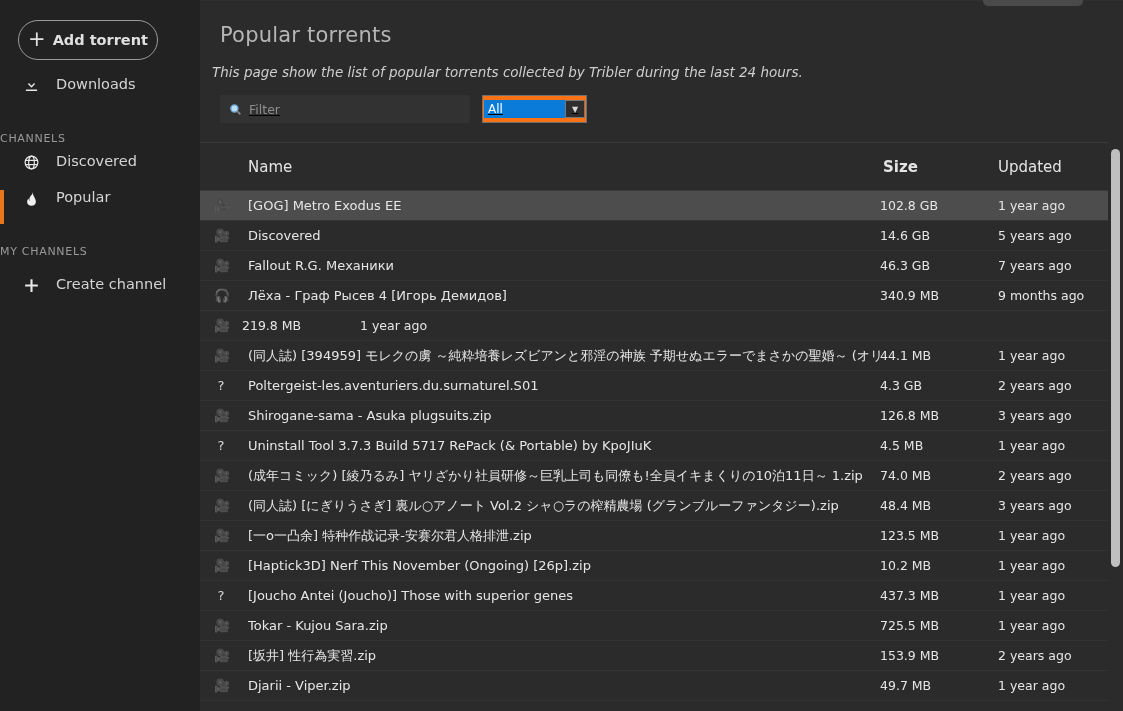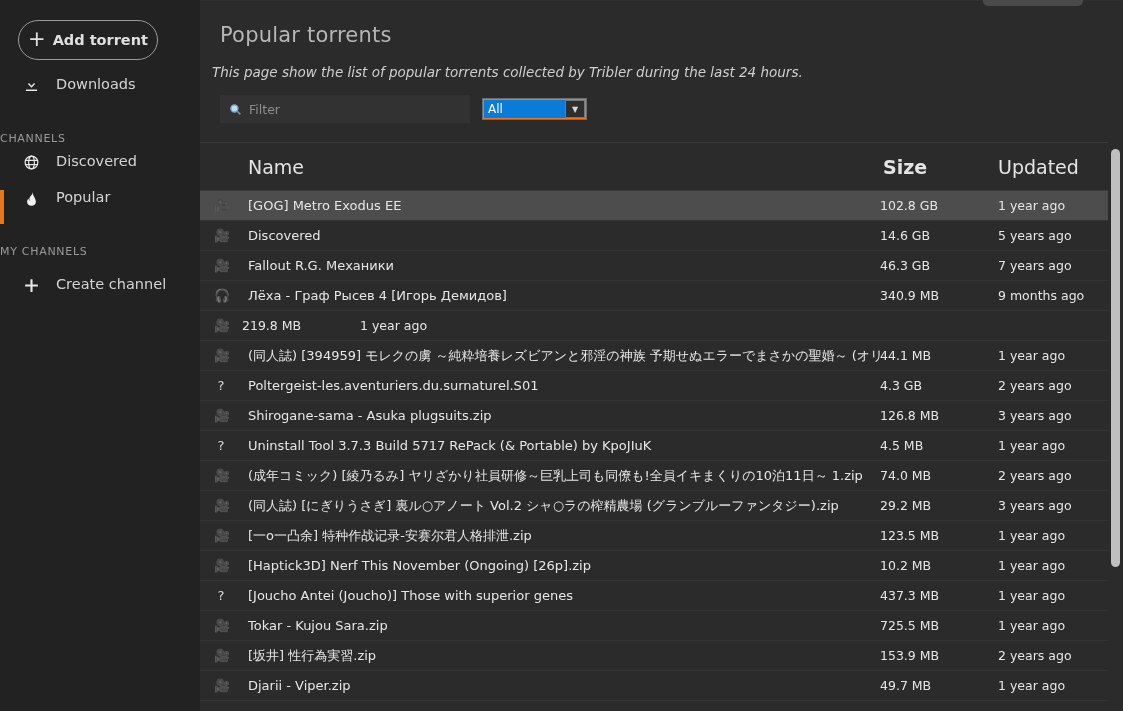--- a/index.html
+++ b/index.html
@@ -84,36 +84,37 @@
   .page-desc {
     color: #cfcfcf;
     font-style: italic;
     font-size: 13.5px;
     padding: 17px 0 0 12px;
   }
   .controls {
     display: flex; align-items: center;
     padding: 15px 0 0 20px;
     gap: 12px;
+    text-decoration: underline;
   }
   .filter-box {
     width: 250px; height: 28px;
     background: #323232;
     display: flex; align-items: center;
     gap: 7px;
     padding-left: 9px;
     border: none;
   }
   .filter-box .mag {
     width: 13px; height: 13px;
     display: flex; align-items: center; justify-content: center;
   }
   .filter-ph { color: #8d8d8d; font-size: 12.5px; }
   .combo {
-    width: 105px; height: 22px;
+    width: 105px; height: 28px;
     background: #f97316;
     border: 1px solid #6e6e6e;
     display: flex; align-items: center;
     padding: 1px;
   }
   .combo-val {
     flex: 1 1 auto; height: 18px;
     background: #0a7bd8;
     color: #ffffff;
     font-size: 12px;
@@ -134,21 +135,21 @@
     left: 0; right: 0;
     top: 141px; bottom: 0;
     overflow: hidden;
   }
   .thead {
     height: 49px;
     border-top: 1px solid #3a3a3a;
     border-bottom: 1px solid #3a3a3a;
     display: flex; align-items: center;
     color: #e4e4e4;
-    font-size: 19px;
+    font-size: 15px;
     background: #2b2b2b;
   }
   .c-icon  { width: 42px; flex: 0 0 42px; text-align: center; }
   .c-name  { flex: 1 1 auto; padding-left: 6px; }
   .c-size  { width: 118px; flex: 0 0 118px; }
   .c-upd   { width: 125px; flex: 0 0 125px; }
   .thead .c-size { padding-left: 0; text-align: left; padding-left: 3px; font-weight: bold;}
   .row {
     height: 30px;
     display: flex; align-items: center;
@@ -334,21 +335,21 @@
           </div>
           <div class="row">
             <div class="c-icon"><span class="ftype">🎥</span></div>
             <div class="c-name">(成年コミック) [綾乃るみ] ヤリざかり社員研修～巨乳上司も同僚も!全員イキまくりの10泊11日～ 1.zip</div>
             <div class="c-size">74.0 MB</div>
             <div class="c-upd">2 years ago</div>
           </div>
           <div class="row">
             <div class="c-icon"><span class="ftype">🎥</span></div>
             <div class="c-name">(同人誌) [にぎりうさぎ] 裏ル○アノート Vol.2 シャ○ラの榨精農場 (グランブルーファンタジー).zip</div>
-            <div class="c-size">29.2 MB</div>
+            <div class="c-size">48.4 MB</div>
             <div class="c-upd">3 years ago</div>
           </div>
           <div class="row">
             <div class="c-icon"><span class="ftype">🎥</span></div>
             <div class="c-name">[一o一凸余] 特种作战记录-安赛尔君人格排泄.zip</div>
             <div class="c-size">123.5 MB</div>
             <div class="c-upd">1 year ago</div>
           </div>
           <div class="row">
             <div class="c-icon"><span class="ftype">🎥</span></div>

